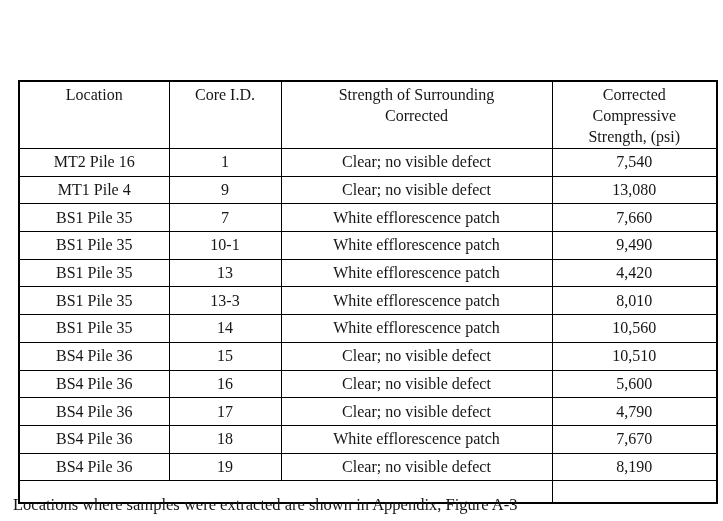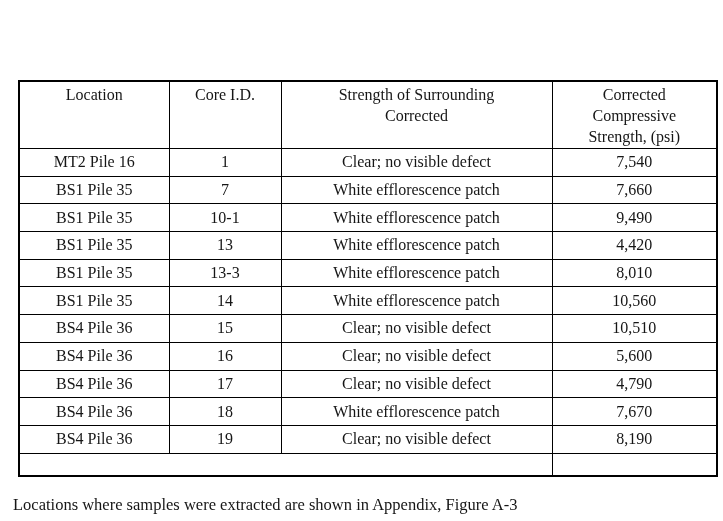--- a/index.html
+++ b/index.html
@@ -91,20 +91,26 @@
         </tr>
     </thead>
     <tbody>
         <tr>
           <td class="cell">MT2 Pile 16</td>
           <td class="cell">1</td>
           <td class="cell">Clear; no visible defect</td>
           <td class="cell">7,540</td>
         </tr>
         <tr>
+          <td class="cell">MT1 Pile 4</td>
+          <td class="cell">9</td>
+          <td class="cell">Clear; no visible defect</td>
+          <td class="cell">13,080</td>
+        </tr>
+        <tr>
           <td class="cell">BS1 Pile 35</td>
           <td class="cell">7</td>
           <td class="cell">White efflorescence patch</td>
           <td class="cell">7,660</td>
         </tr>
         <tr>
           <td class="cell">BS1 Pile 35</td>
           <td class="cell">10-1</td>
           <td class="cell">White efflorescence patch</td>
           <td class="cell">9,490</td>

